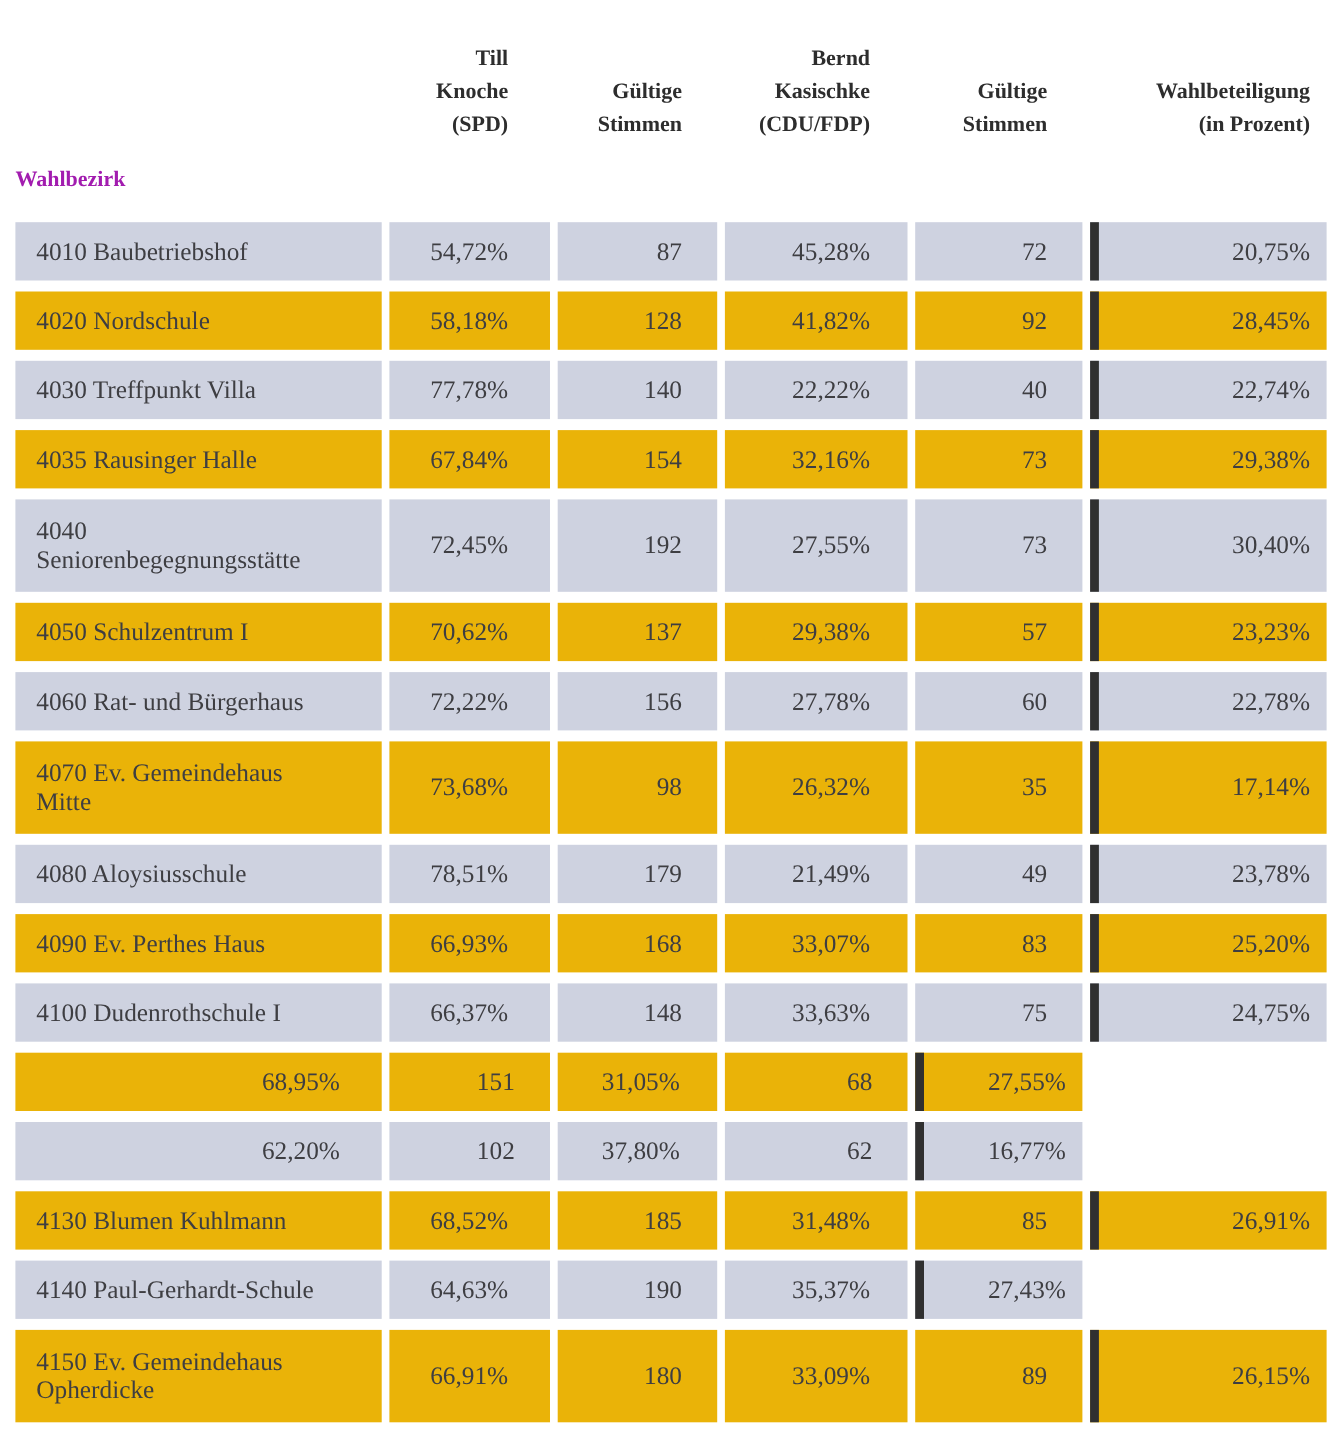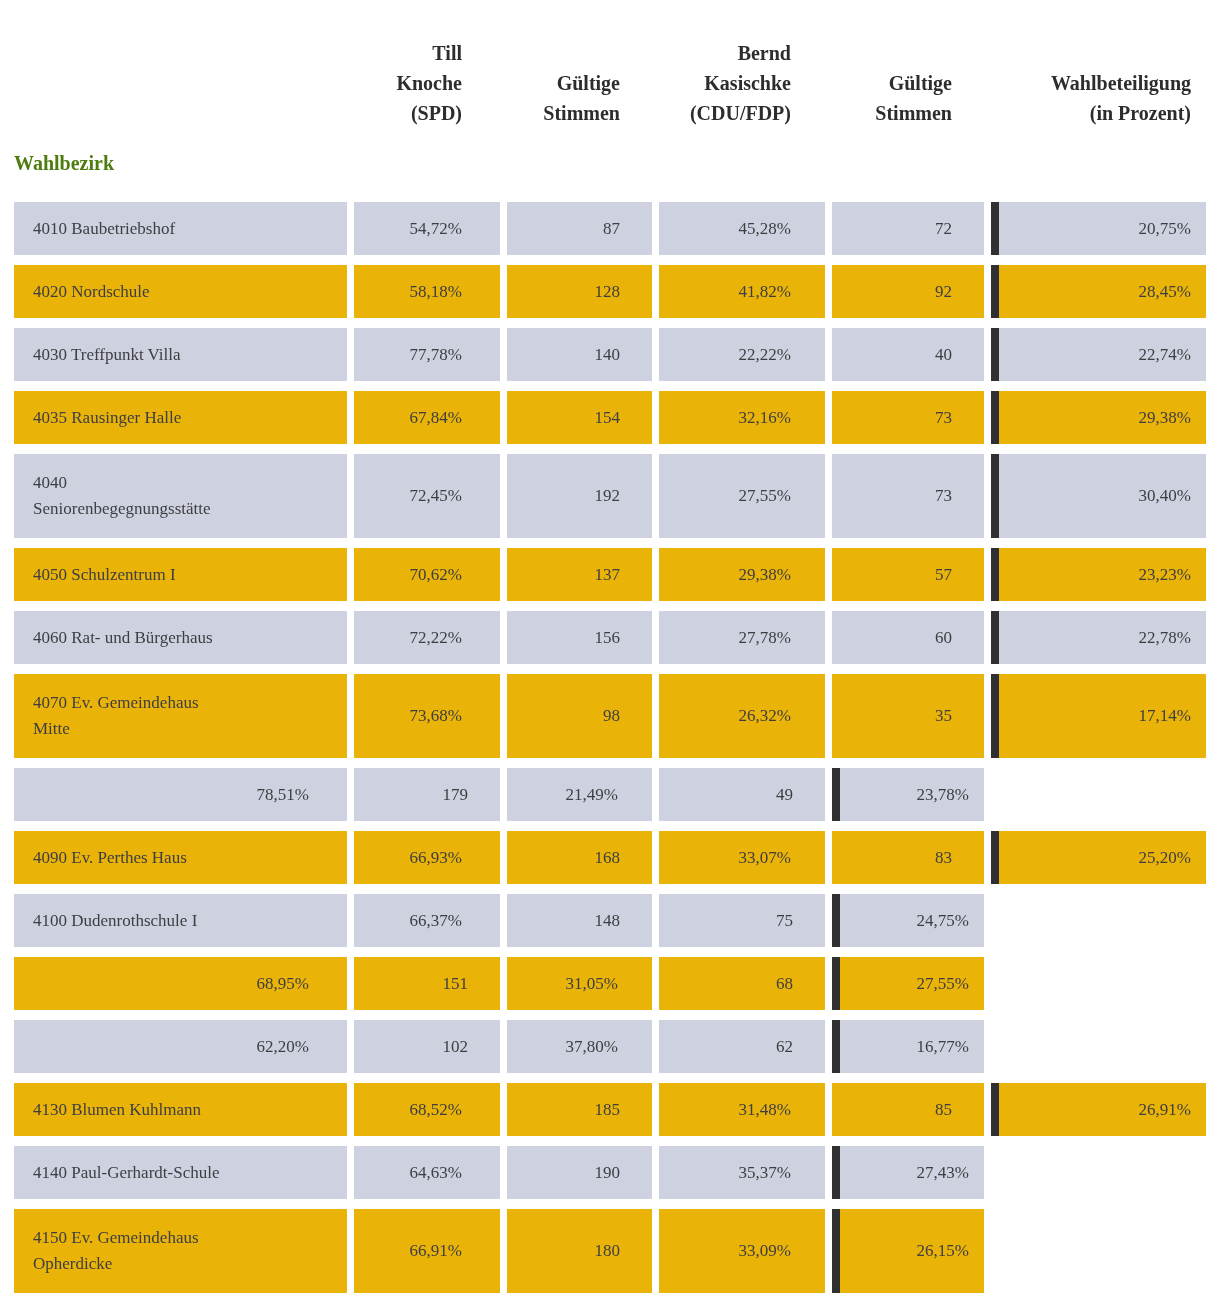--- a/index.html
+++ b/index.html
@@ -37,28 +37,28 @@
   .header-row .c2 { padding-right: 38px; }
   .header-row .c3 { padding-right: 32px; }
   .header-row .c4 { padding-right: 34px; }
   .header-row .c5 { padding-right: 32px; }
   .header-row .c6 { padding-right: 15px; }
   .row-header-label {
     margin-top: 24px;
     font-weight: bold;
     font-size: 20px;
     line-height: 22px;
-    color: #4d7c0f;
+    color: #a21caf;
   }
   
   .tbody { margin-top: 28px; }
   .row {
     margin-bottom: 10px;
     min-height: 53px;
-    font-size: 17px;
+    font-size: 23px;
     color: #3e3e42;
   }
   .row.tall { min-height: 84px; }
   .row > div {
     display: flex;
     align-items: center;
     box-sizing: border-box;
   }
   .row.dark  > div { background: #ced2e0; }
   .row.light > div { background: #eab308; }
@@ -171,40 +171,42 @@
     <div class="c1">4070 Ev. Gemeindehaus
 Mitte</div>
     <div class="c2 num">73,68%</div>
     <div class="c3 num">98</div>
     <div class="c4 num">26,32%</div>
     <div class="c5 num">35</div>
     <div class="c6 num">17,14%</div>
   </div>
 
   <div class="grid row dark">
+    <div class="c1">4080 Aloysiusschule</div>
     <div class="c2 num">78,51%</div>
     <div class="c3 num">179</div>
     <div class="c4 num">21,49%</div>
     <div class="c5 num">49</div>
     <div class="c6 num">23,78%</div>
   </div>
 
   <div class="grid row light">
     <div class="c1">4090 Ev. Perthes Haus</div>
     <div class="c2 num">66,93%</div>
     <div class="c3 num">168</div>
     <div class="c4 num">33,07%</div>
     <div class="c5 num">83</div>
     <div class="c6 num">25,20%</div>
   </div>
 
   <div class="grid row dark">
     <div class="c1">4100 Dudenrothschule I</div>
     <div class="c2 num">66,37%</div>
     <div class="c3 num">148</div>
+    <div class="c4 num">33,63%</div>
     <div class="c5 num">75</div>
     <div class="c6 num">24,75%</div>
   </div>
 
   <div class="grid row light">
     <div class="c2 num">68,95%</div>
     <div class="c3 num">151</div>
     <div class="c4 num">31,05%</div>
     <div class="c5 num">68</div>
     <div class="c6 num">27,55%</div>
@@ -234,17 +236,18 @@
     <div class="c4 num">35,37%</div>
     <div class="c6 num">27,43%</div>
   </div>
 
   <div class="grid row light tall">
     <div class="c1">4150 Ev. Gemeindehaus
 Opherdicke</div>
     <div class="c2 num">66,91%</div>
     <div class="c3 num">180</div>
     <div class="c4 num">33,09%</div>
+    <div class="c5 num">89</div>
     <div class="c6 num">26,15%</div>
   </div>
 </div>
 
 </div>
 
 </body></html>

